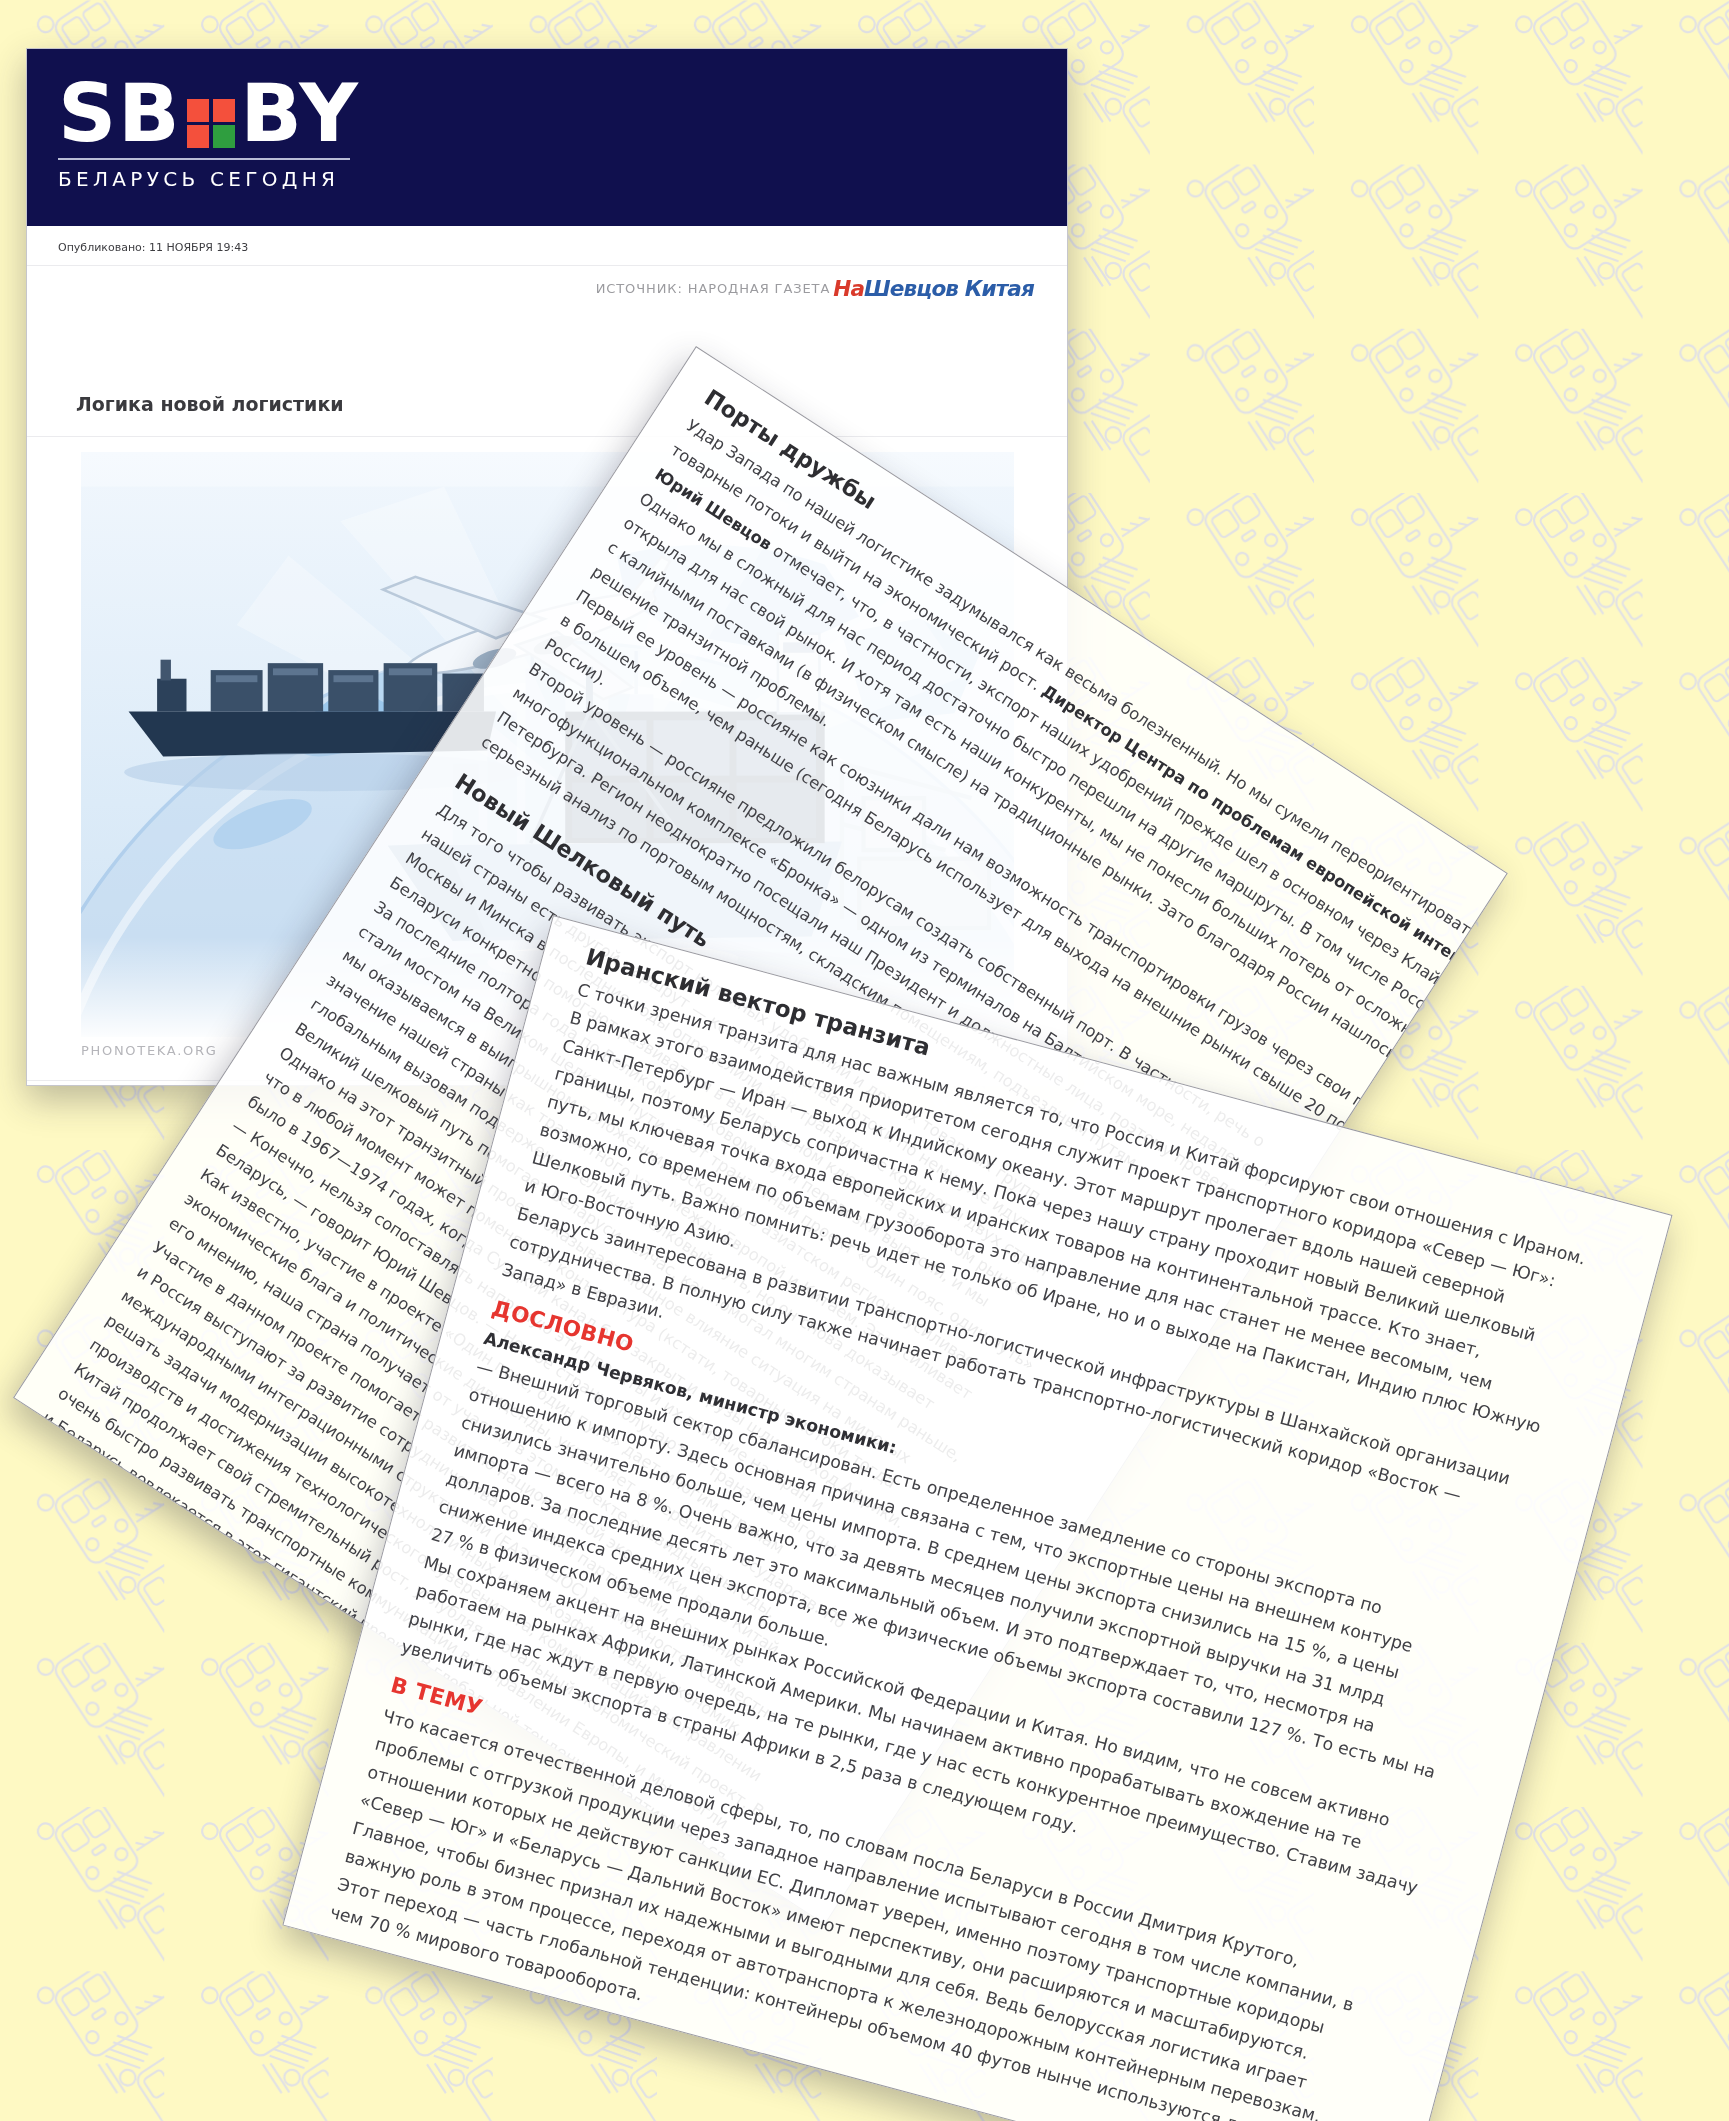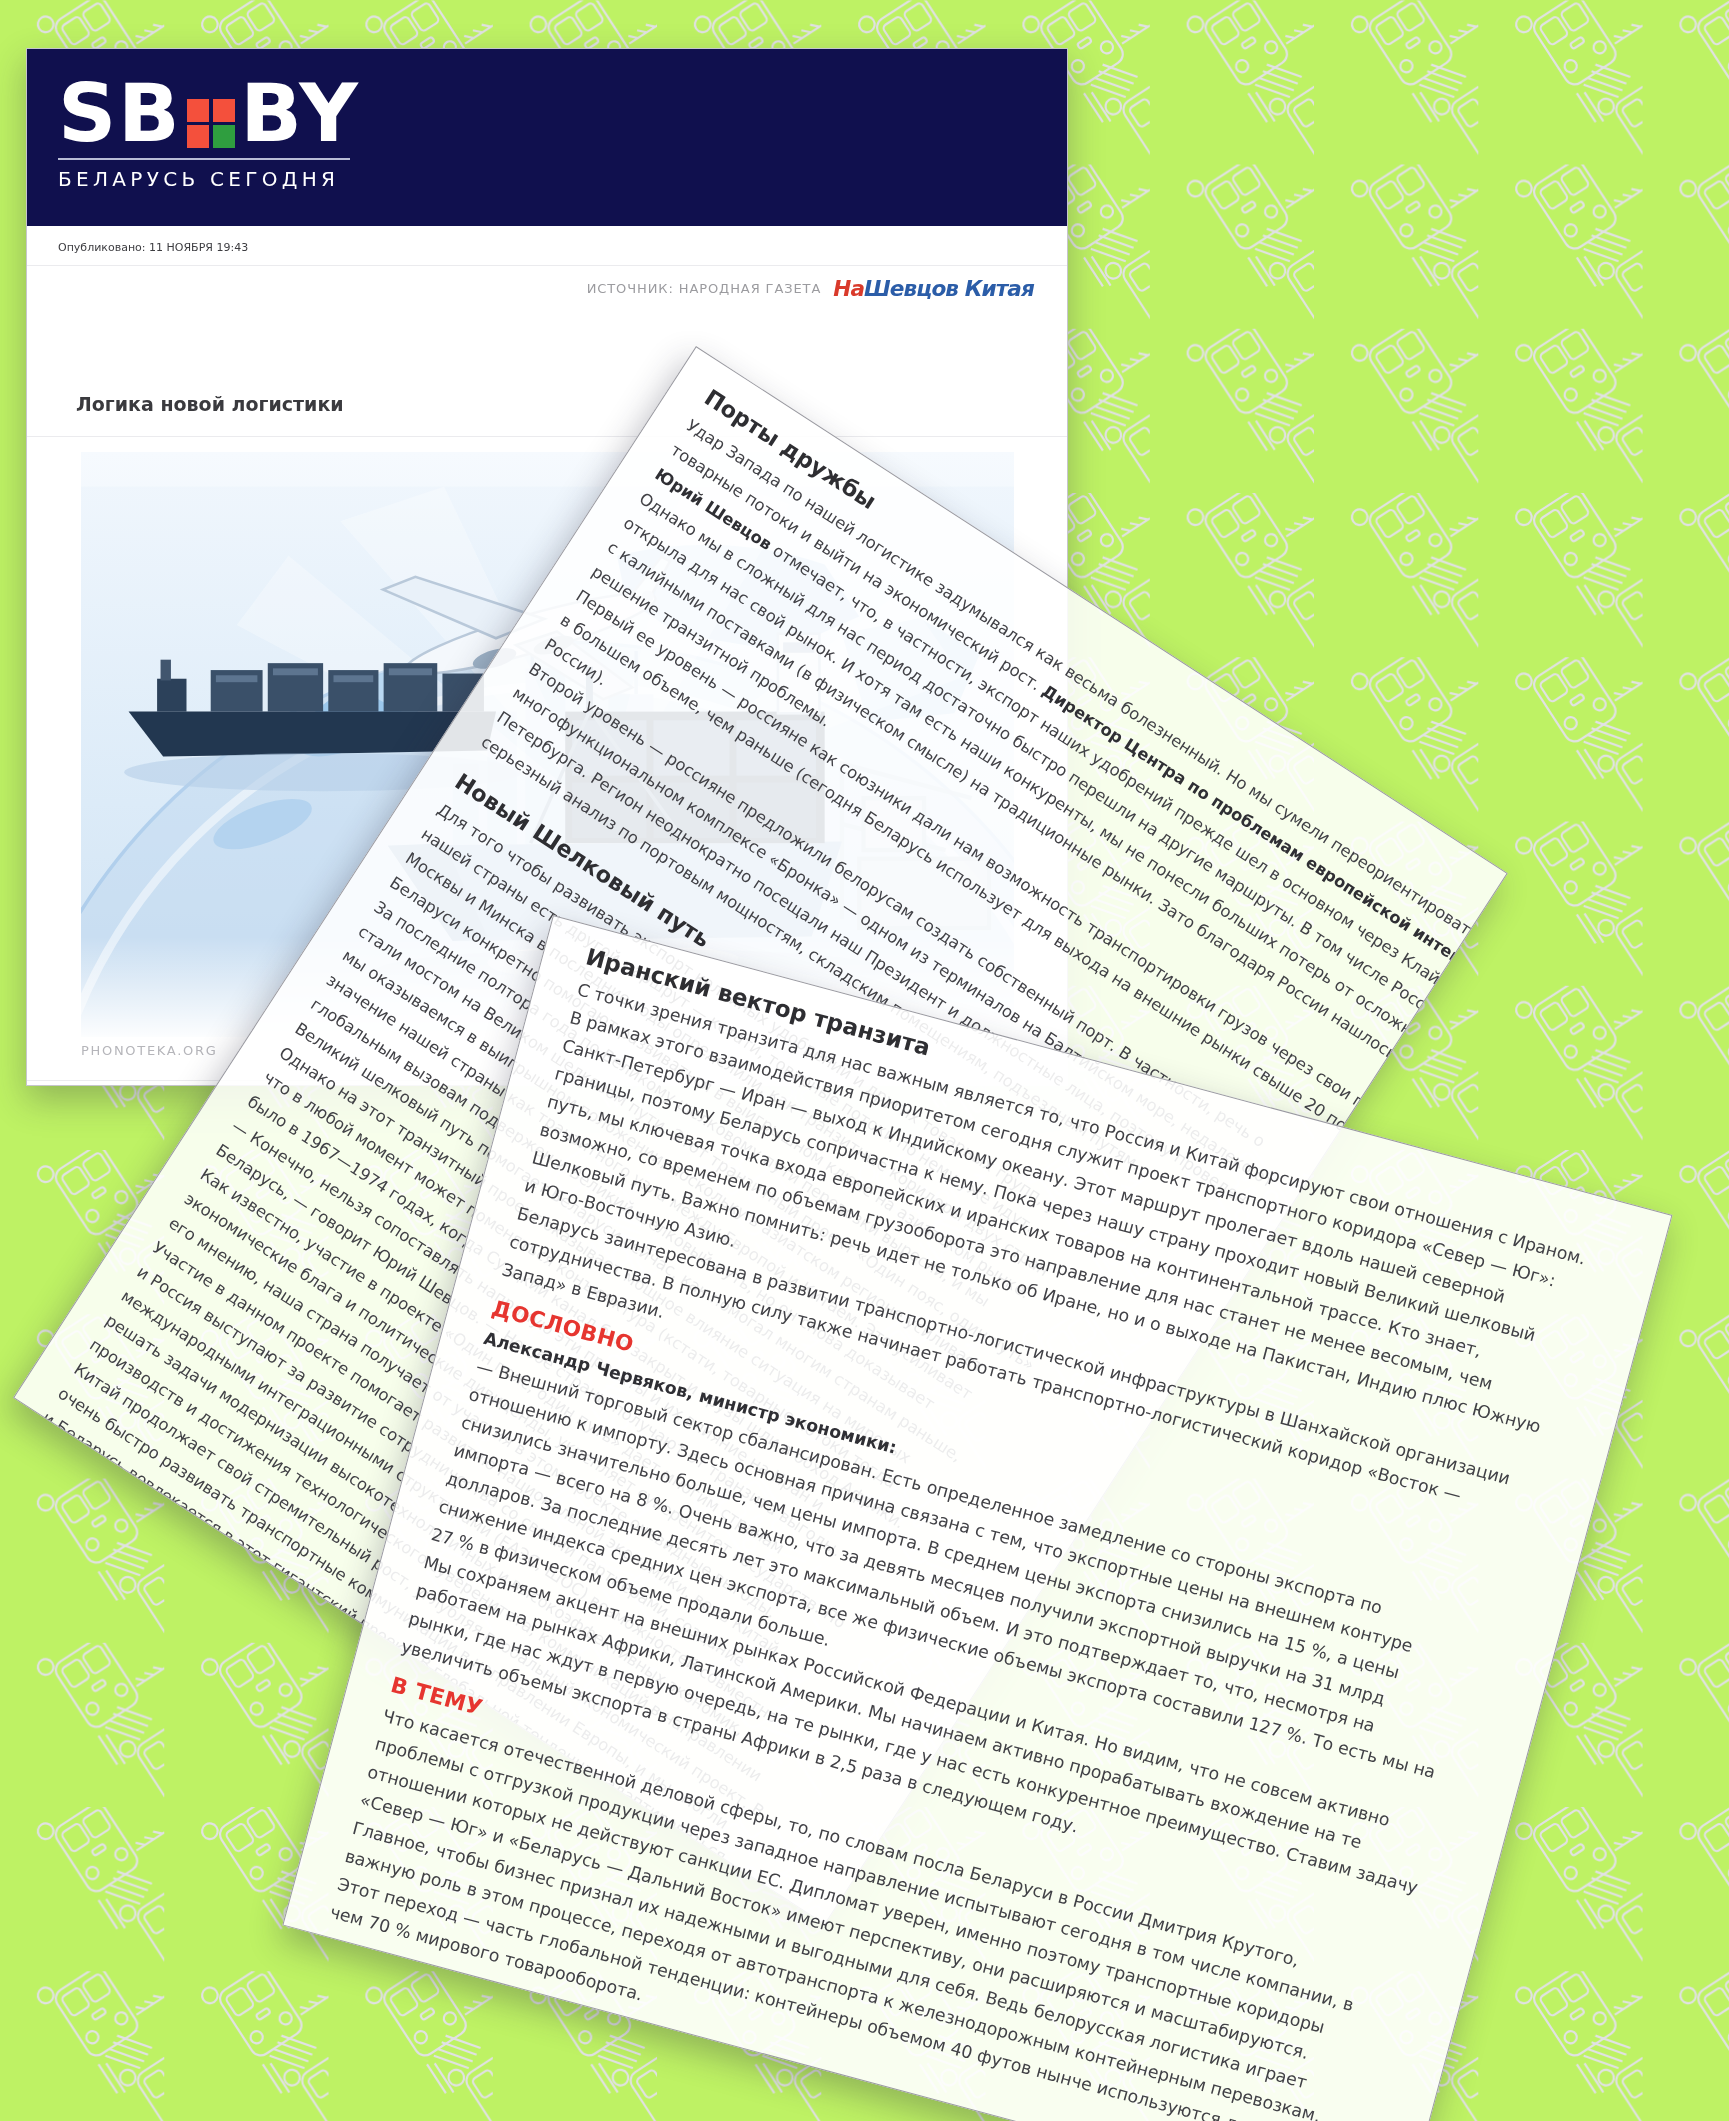--- a/index.html
+++ b/index.html
@@ -1,33 +1,33 @@
 <!DOCTYPE html>
 <html style="font-size:14px"><head>
 <meta charset="utf-8">
 <style>
   html,body{margin:0;padding:0;}
   body{font-family:"DejaVu Sans","Liberation Sans",sans-serif;background:#e9e9ec;}
-  #canvas{position:relative;width:1729px;height:2122px;overflow:hidden;background:#bef264;}
+  #canvas{position:relative;width:1729px;height:2122px;overflow:hidden;background:#fef9c3;}
   #bgpattern{position:absolute;left:0;top:0;z-index:0;}
   .paper{position:absolute;background:#fff;border:0.9px solid #9a9aa1;
          box-shadow:0 14px 33px rgba(40,40,60,.30);overflow:hidden;box-sizing:border-box;}
   
   #sheet1{left:26px;top:48px;width:1042px;height:1038px;z-index:1;border-color:#c6c6cc;}
   #s1header{position:absolute;left:0;top:0;width:100%;height:177px;background:#10104e;}
   #logoblock{position:absolute;left:31px;top:29px;}
   #logorow{display:flex;align-items:flex-end;}
   .logotxt{color:#fff;font-size:81px;font-weight:800;line-height:.88;letter-spacing:1.7px;}
   #logosquares{display:grid;grid-template-columns:22.5px 22.5px;grid-template-rows:22.5px 22.5px;gap:3.5px;margin:0 5.2px 1.7px 5.2px;}
   .sq{width:22.5px;height:22.5px;}
   #logoline{height:1.7px;background:#b9bdd6;margin:8.6px 0 7px 0;width:292px;}
   #logotag{color:#fff;font-size:20px;letter-spacing:4.3px;font-weight:400;}
   #published{position:absolute;left:31px;top:192px;font-size:11px;color:#3c3c40;}
   .hdiv{position:absolute;left:0;width:100%;height:0.9px;background:#ebebee;}
-  #srcrow{position:absolute;right:33px;top:227px;display:flex;align-items:center;gap:12px;}
+  #srcrow{position:absolute;right:33px;top:227px;display:flex;align-items:center;gap:3px;}
   #srclabel{font-size:13px;color:#9b9b9f;letter-spacing:0.9px;}
   #srclogo{font-size:21.6px;font-weight:800;font-style:italic;letter-spacing:-0.9px;}
   #s1title{position:absolute;left:31px;top:270px;width:977px;font-size:29px;font-weight:800;color:#3a3a3e;line-height:1.25;}
   #s1subtitle{position:absolute;left:49px;top:344px;font-size:19px;font-weight:700;color:#3a3a3e;}
   #heroimg{position:absolute;left:54px;top:403px;width:933px;height:585px;}
   #caption{position:absolute;left:54px;top:994px;font-size:13px;color:#b5b5ba;letter-spacing:1.7px;}
   
   #sheet2{left:696px;top:346px;width:968px;height:1254px;transform:rotate(33deg);
           transform-origin:0 0;z-index:2;background:rgba(255,255,255,.87);padding:12px 35px;}
   #sheet3{left:553px;top:915px;width:1159px;height:1046px;transform:rotate(15deg);

